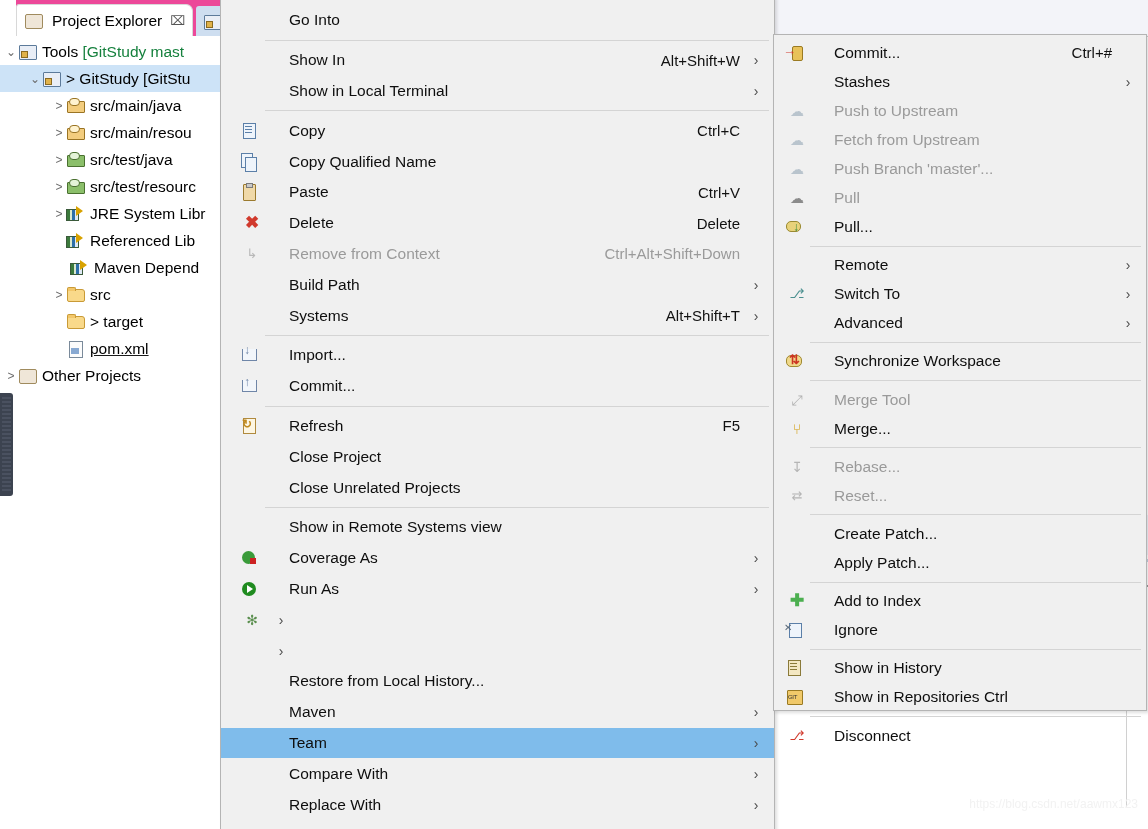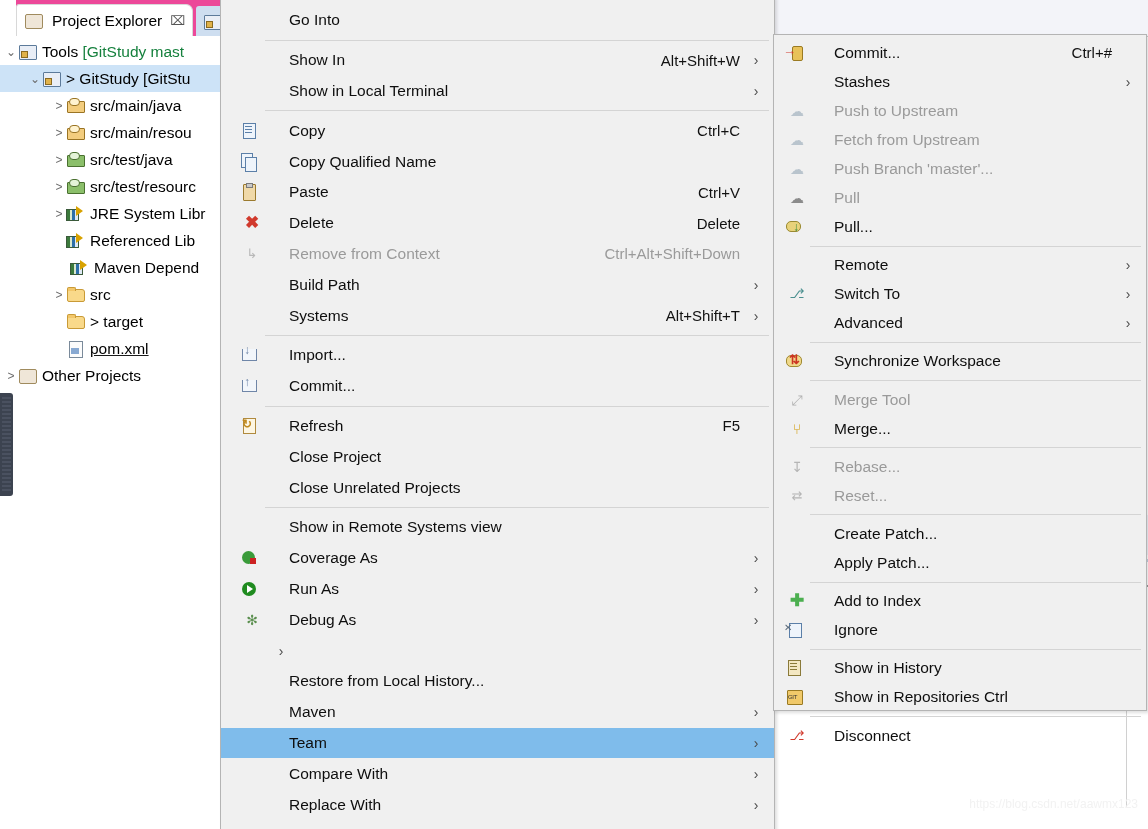--- a/index.html
+++ b/index.html
@@ -543,21 +543,20 @@
       <span class="mi-ico">
         <span class="g run"></span>
       </span>
       <span class="mi-label">Run As</span>
       <span class="mi-arrow">›</span>
     </div>
     <div class="mi">
       <span class="mi-ico">
         <span class="g bug">✻</span>
       </span>
-      <span class="mi-label">Debug As</span>
       <span class="mi-arrow">›</span>
     </div>
     <div class="mi">
       <span class="mi-ico"></span>
       <span class="mi-arrow">›</span>
     </div>
     <div class="mi">
       <span class="mi-ico"></span>
       <span class="mi-label">Restore from Local History...</span>
       <span class="mi-arrow"></span>

